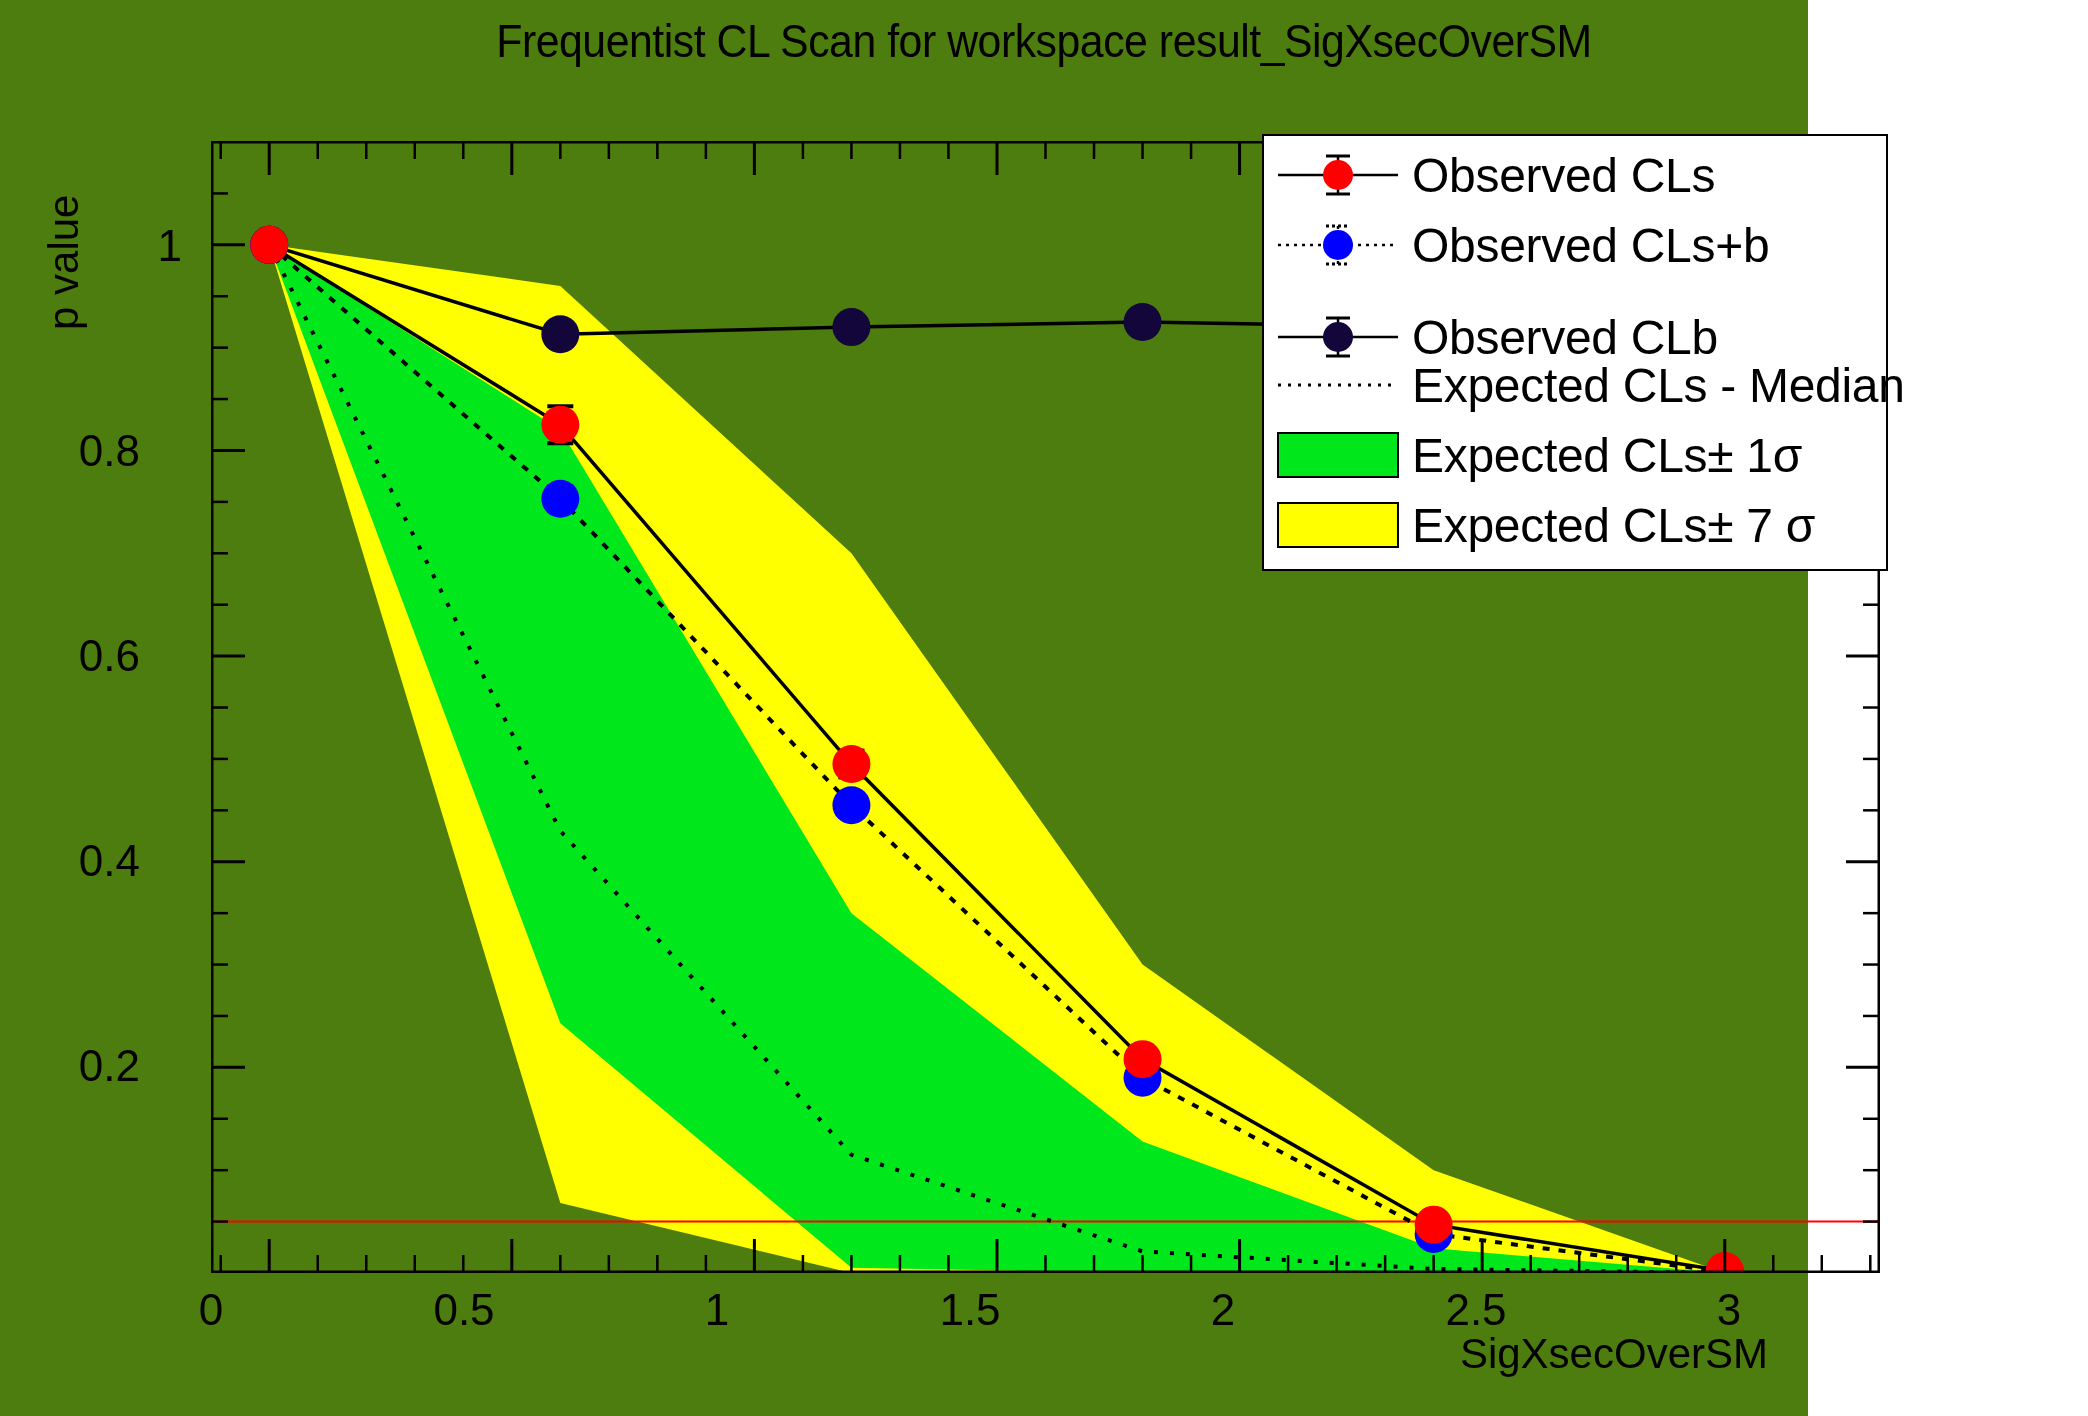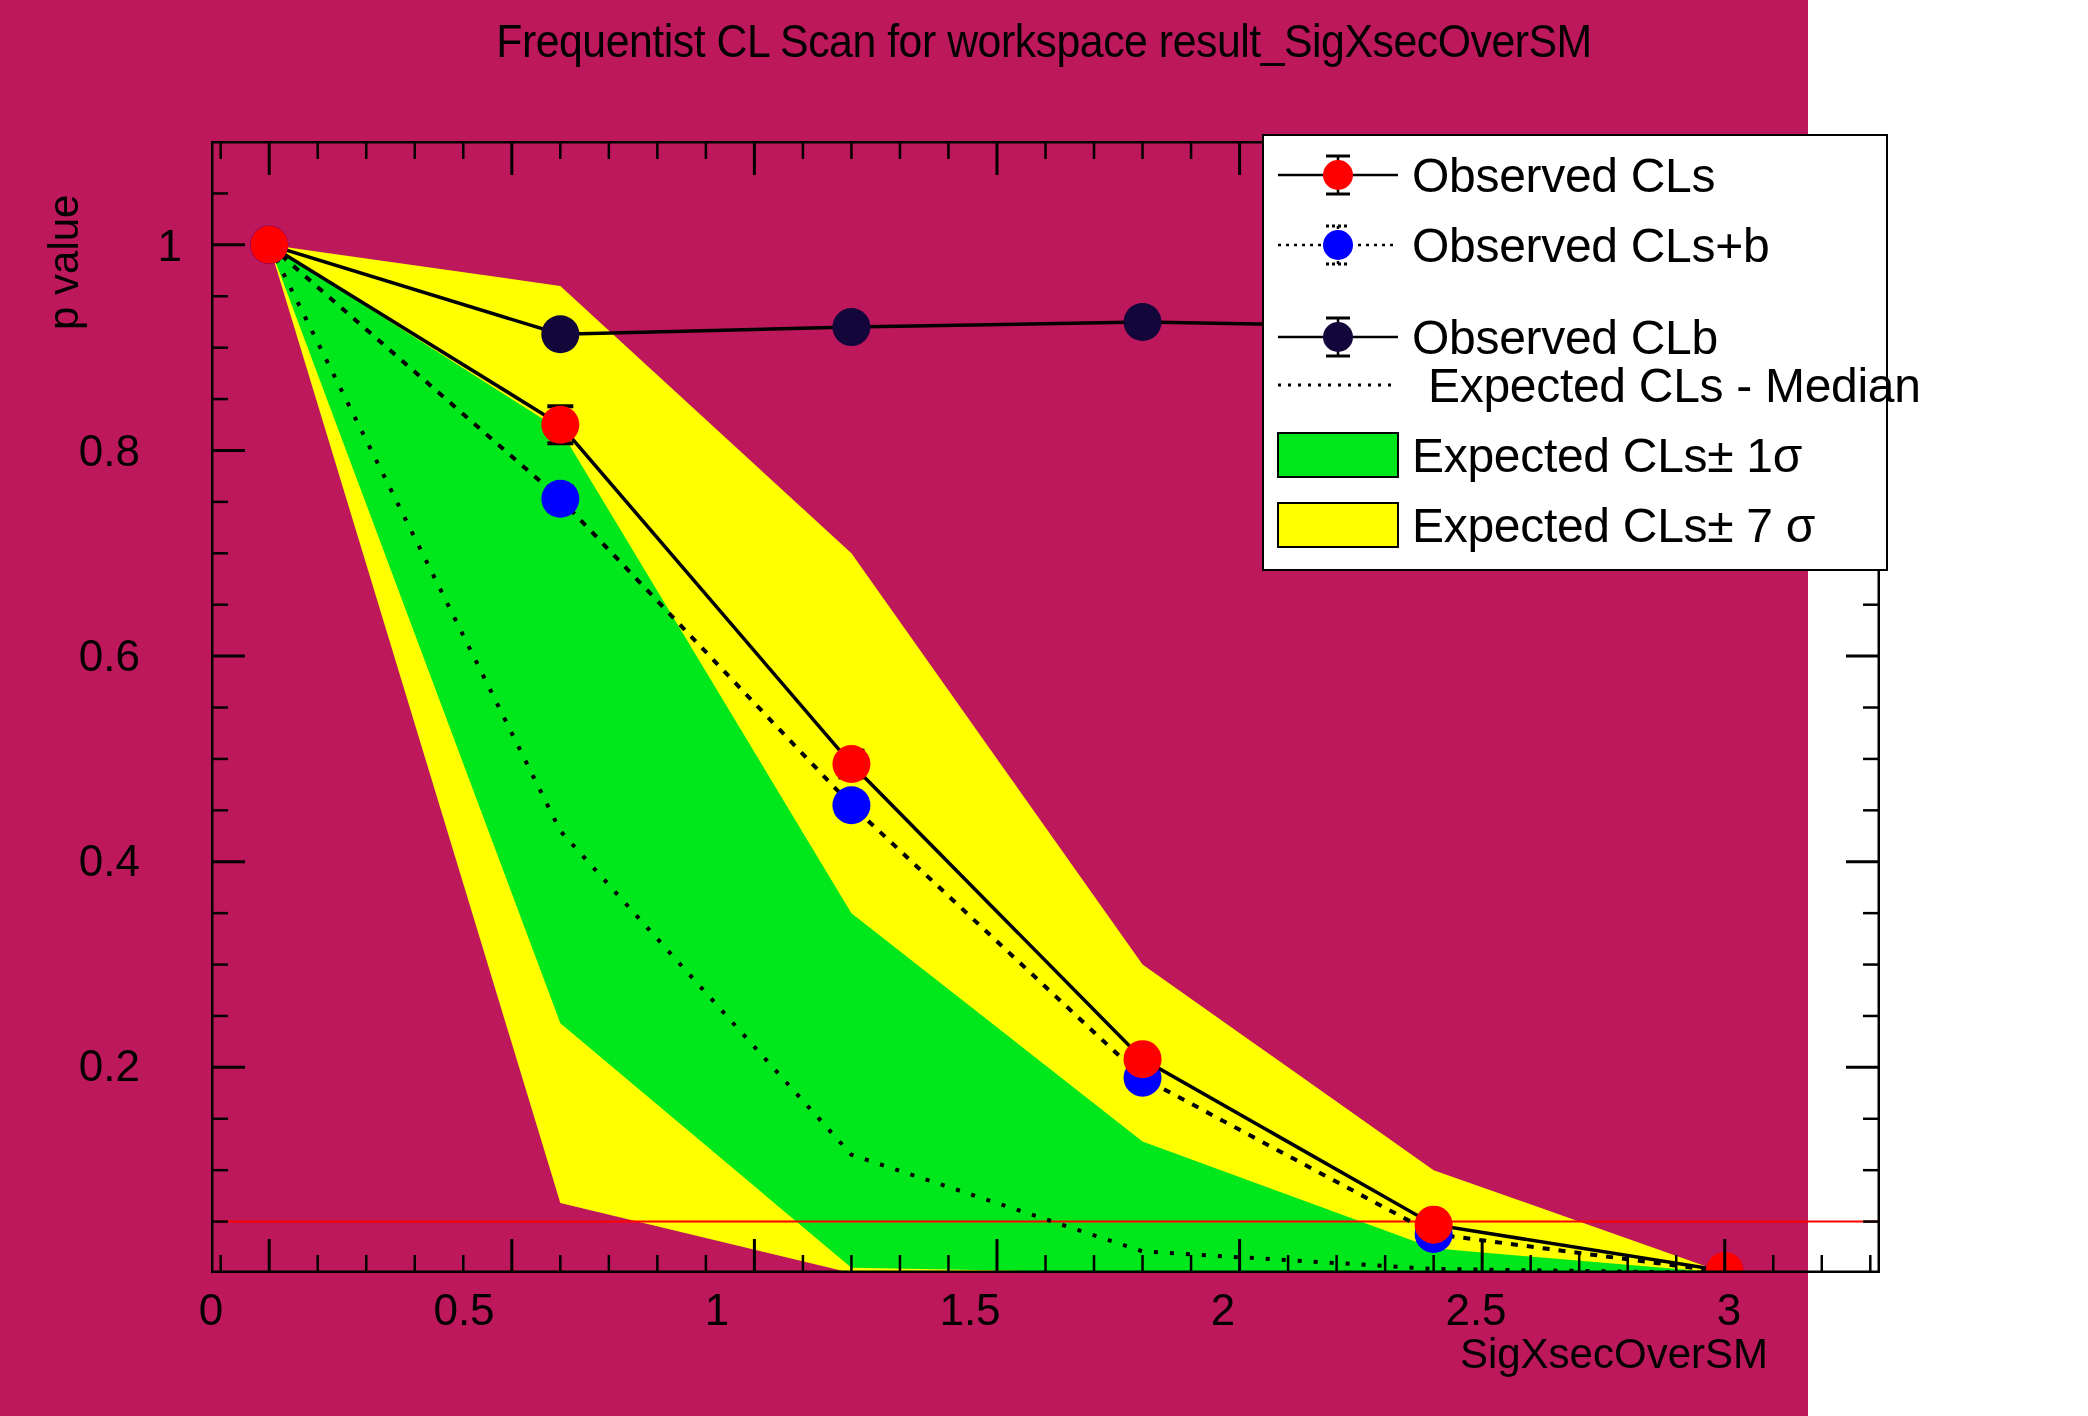--- a/index.html
+++ b/index.html
@@ -1,17 +1,17 @@
 <!DOCTYPE html>
 <html><head>
 <meta charset="utf-8">
 <style>
   html,body{margin:0;padding:0;background:#ffffff;}
   body{width:2088px;height:1416px;overflow:hidden;font-family:"Liberation Sans",sans-serif;}
-  #root{position:relative;width:1808px;height:1416px;background:#be185d;}
+  #root{position:relative;width:1808px;height:1416px;background:#4d7c0f;}
 
   #chart-title{
     position:absolute; left:0; top:14px; width:2088px;
     text-align:center;
     font-family:"Liberation Sans",sans-serif;
     font-size:46px; font-weight:400; color:#000;
     letter-spacing:-0.5px;
     transform:scaleX(0.93); transform-origin:center top;
   }
 
@@ -310,21 +310,21 @@
           <line x1="14" y1="31" x2="134" y2="31" stroke="#000" stroke-width="2.5"></line>
           <line x1="74" y1="12" x2="74" y2="50" stroke="#000" stroke-width="2.5"></line>
           <line x1="62" y1="12" x2="86" y2="12" stroke="#000" stroke-width="3"></line>
           <line x1="62" y1="50" x2="86" y2="50" stroke="#000" stroke-width="3"></line>
           <ellipse cx="74" cy="31" rx="15" ry="15" fill="#12063a"></ellipse>
         </svg>
       </div>
       <div class="leg-text">Observed CLb</div>
     </div>
 
-    <div class="leg-row" style="top:218px;gap:16px;">
+    <div class="leg-row" style="top:218px;">
       <div class="leg-key">
         <svg width="148" height="62" viewBox="0 0 148 62">
           <line x1="14" y1="31" x2="134" y2="31" stroke="#000" stroke-width="3" stroke-dasharray="3,7"></line>
         </svg>
       </div>
       <div class="leg-text">Expected CLs - Median</div>
     </div>
 
     <div class="leg-row" style="top:288px;">
       <div class="leg-key">

